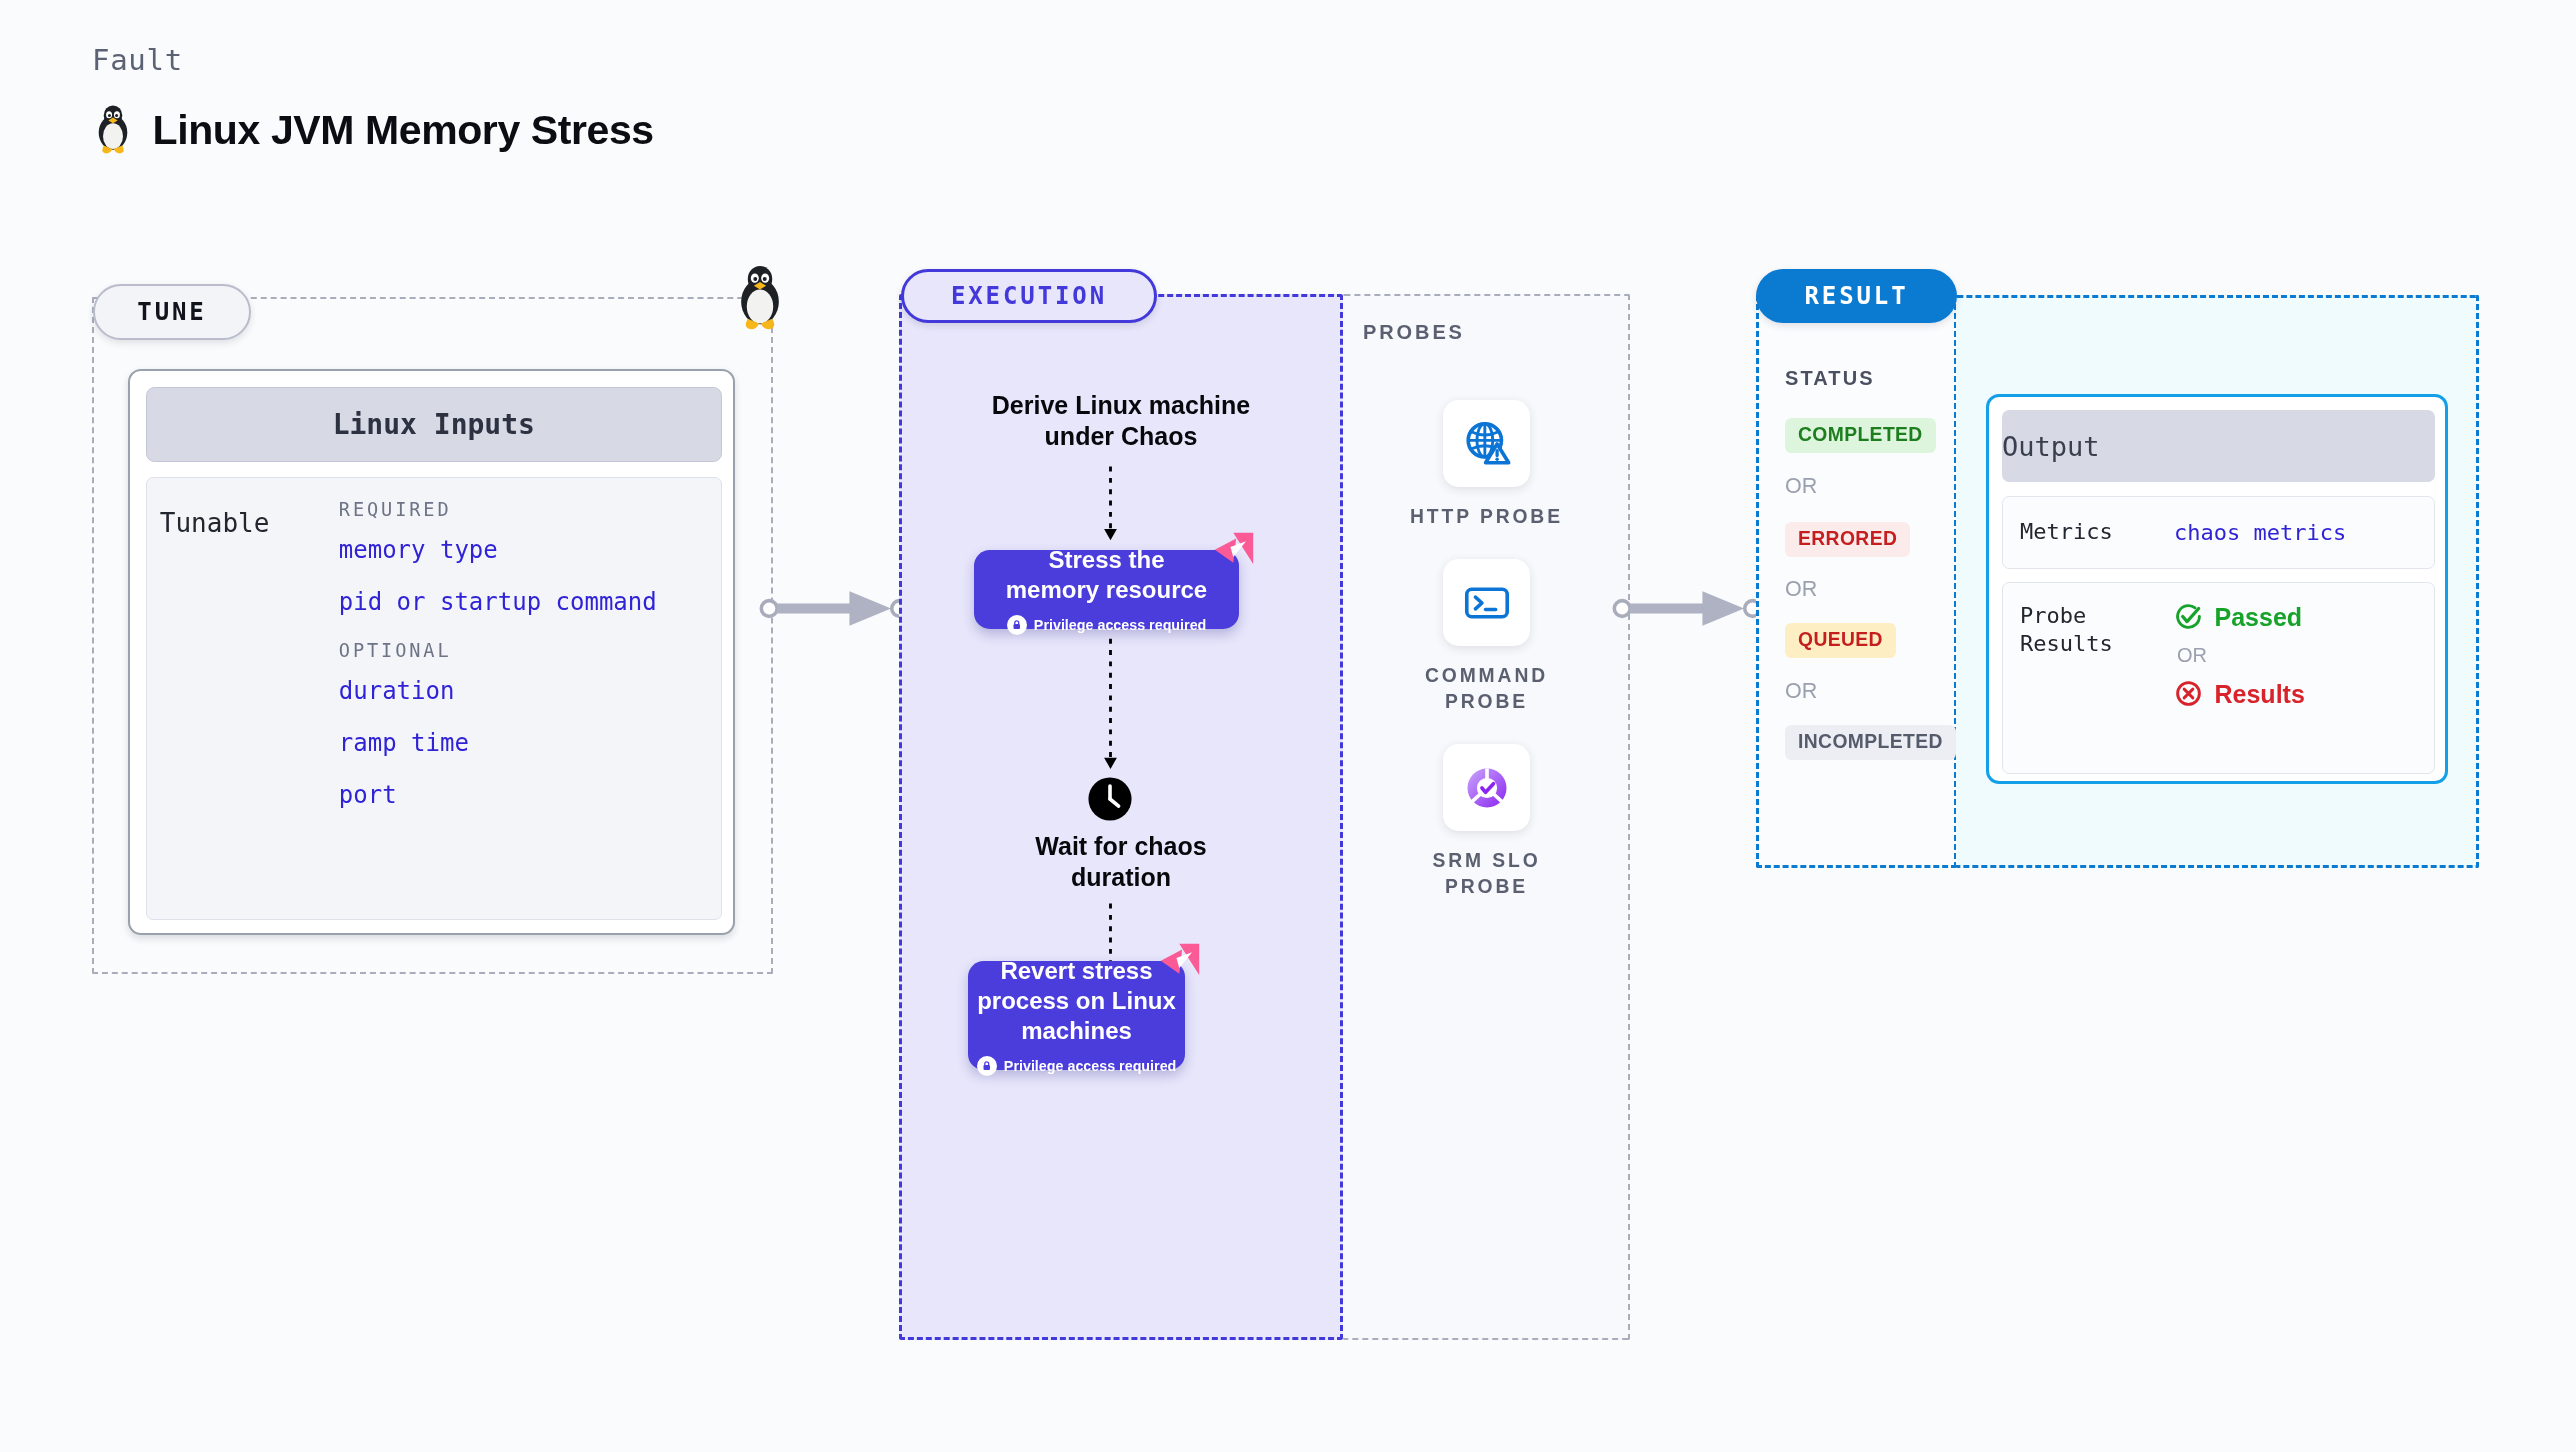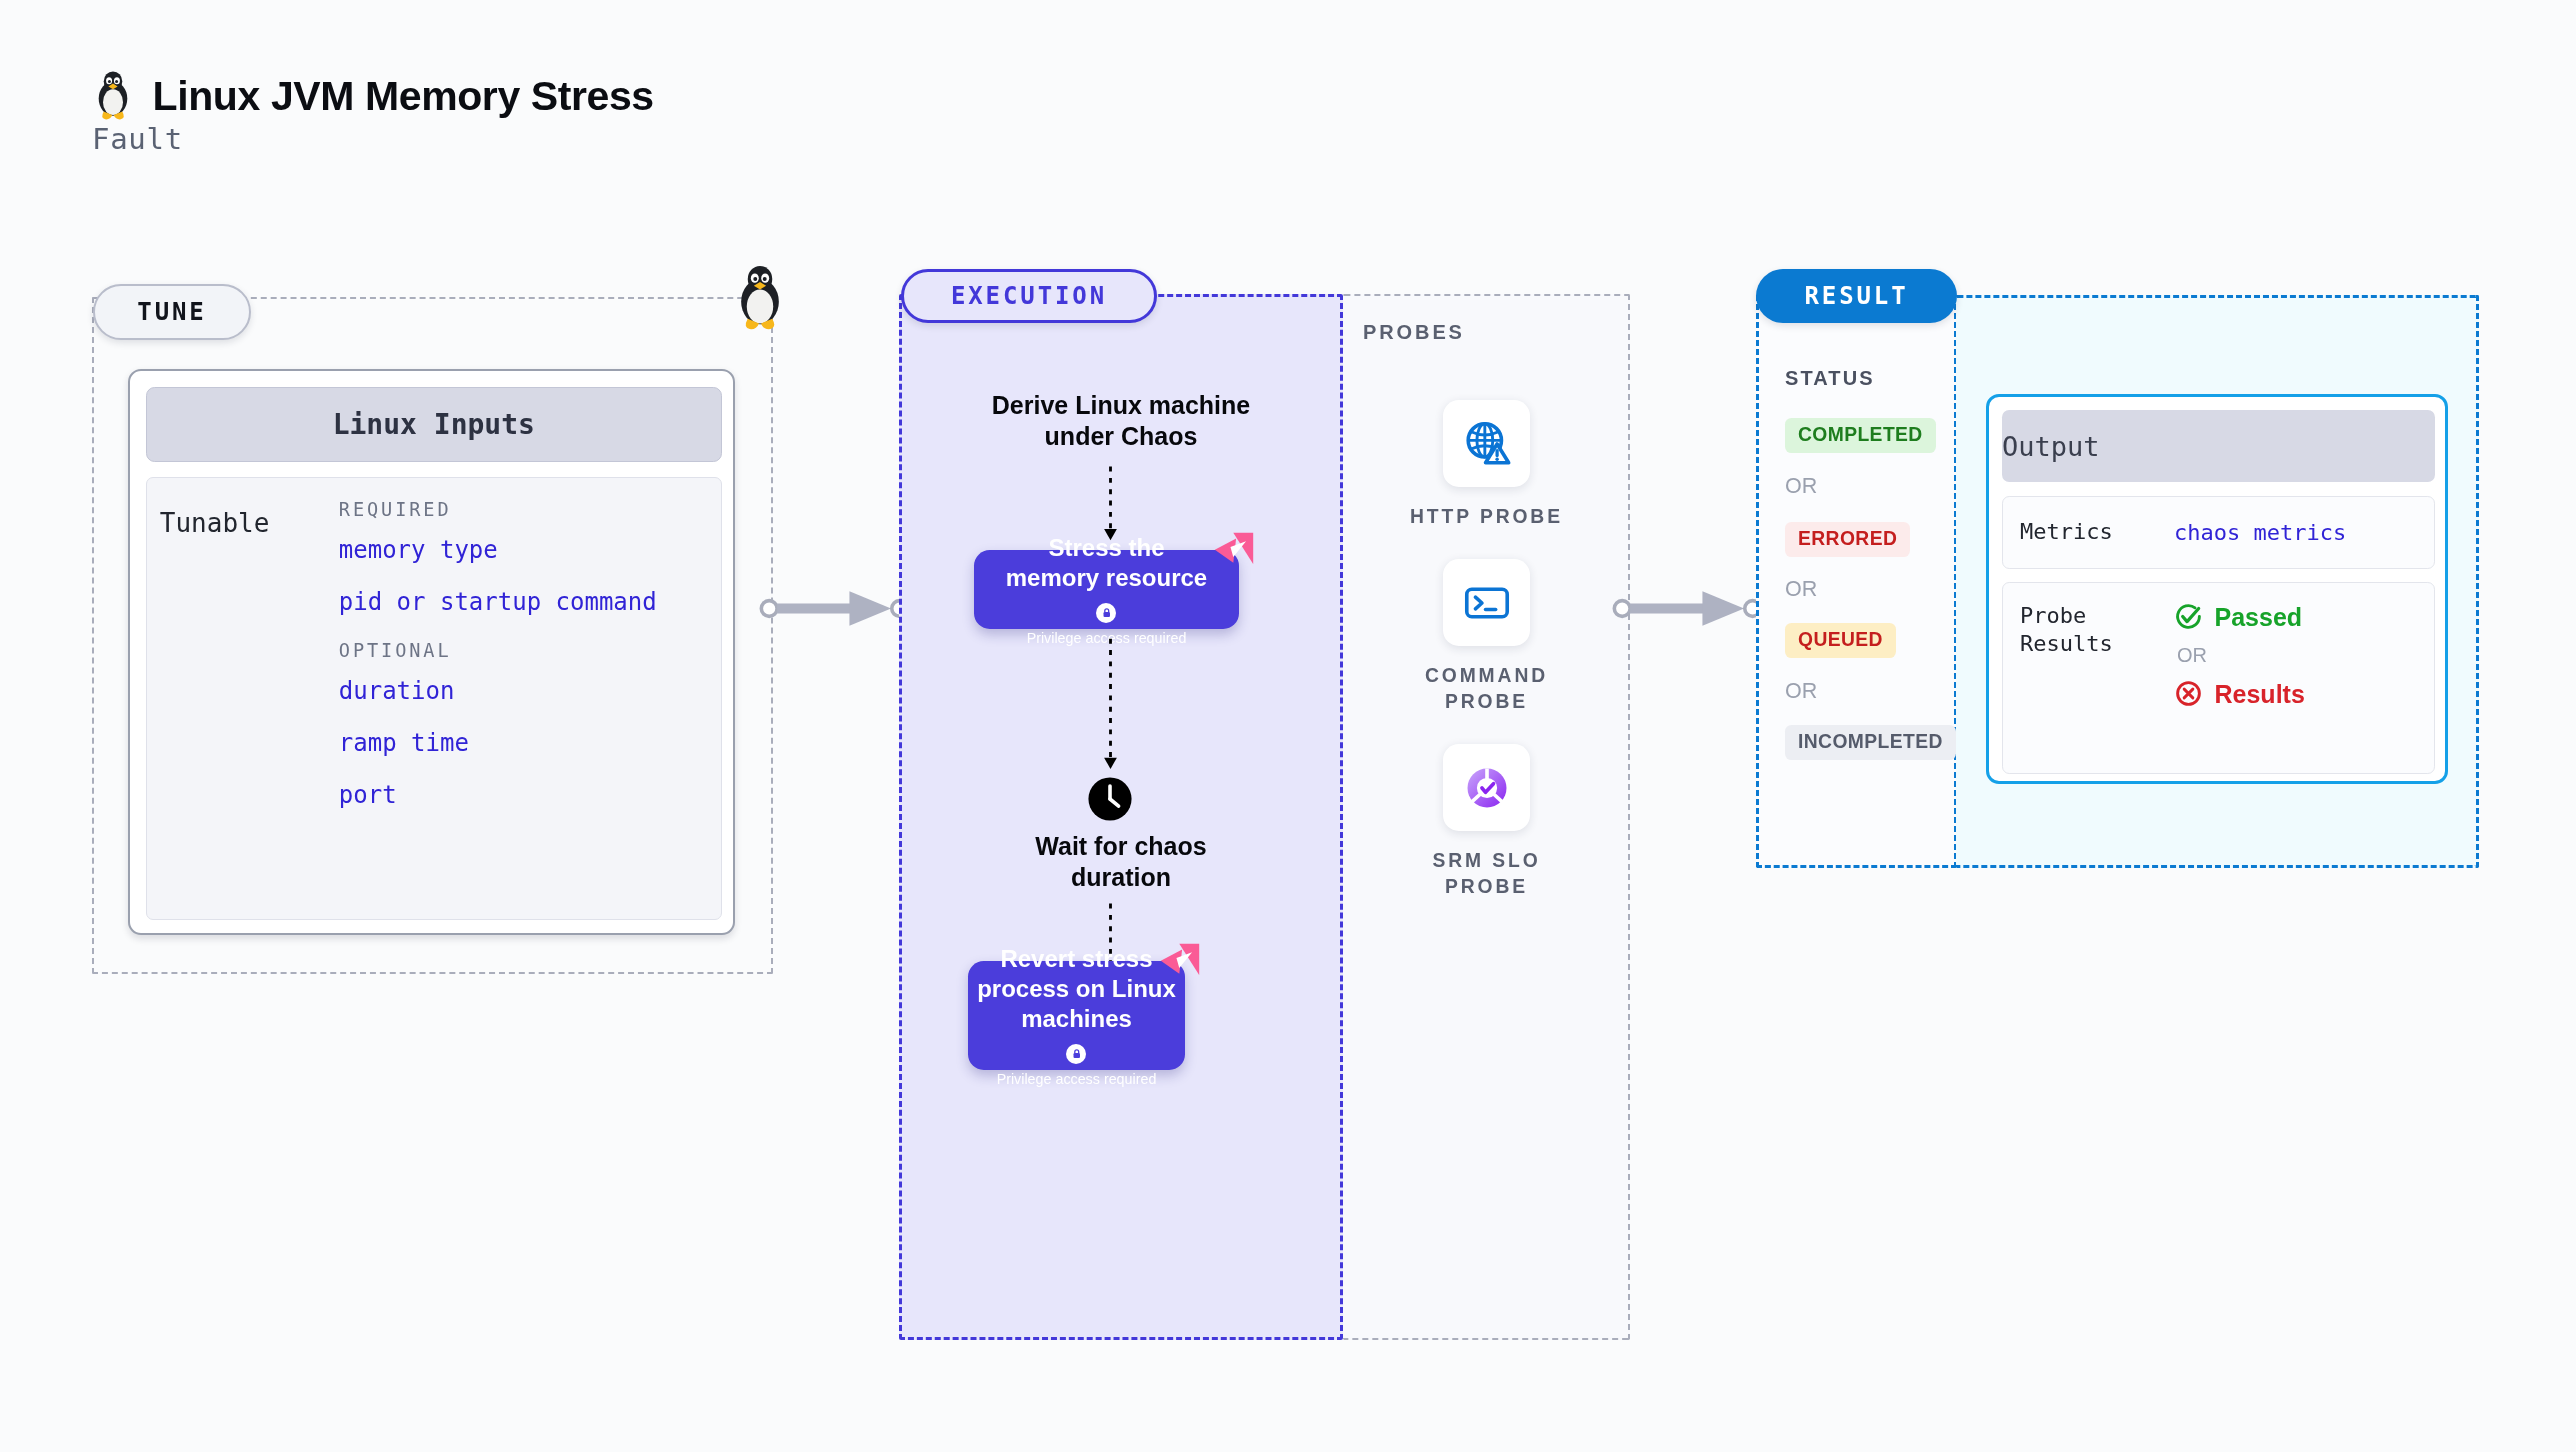--- a/index.html
+++ b/index.html
@@ -93,21 +93,21 @@
   }
   .flow-node{
     position:absolute;background:#4b3ddb;border-radius:15.8px;
     box-shadow:0 5.7px 11.5px rgba(45,40,130,.25);
     display:flex;flex-direction:column;align-items:center;justify-content:center;
     color:#fff;text-align:center;box-sizing:border-box;
   }
   .flow-node .node-title{font-size:24px;font-weight:bold;line-height:1.25;}
   .privilege{
     display:flex;align-items:center;gap:7.2px;margin-top:10px;
-    font-size:14.3px;font-weight:normal;color:#ffffff;flex-direction:column;
+    font-size:14.3px;font-weight:bold;color:#ffffff;
   }
   .lock-badge{
     width:20px;height:20px;border-radius:50%;background:#fff;
     display:flex;align-items:center;justify-content:center;flex:0 0 20px;
   }
   .chaos-badge{position:absolute;right:-17px;top:-18.6px;width:44px;height:42px;}
   .dash-arrow{position:absolute;}
 
   
   #probes-panel{
@@ -181,38 +181,38 @@
   .res-pass{font-size:25px;font-weight:bold;color:#17a32a;}
   .res-fail{font-size:25px;font-weight:bold;color:#d8232a;}
   .res-or{font-size:20px;color:#9aa0ae;margin:11.5px 0 11.5px 2.9px;}
 
   .connector{position:absolute;}
 </style>
 </head>
 <body>
 
 <div id="header">
+  <div id="fault-label">Fault</div>
   <div id="title-row">
     <span>
       <svg width="42" height="50" viewBox="0 0 58 70">
         <ellipse cx="29" cy="40" rx="20" ry="24" fill="#1d2025"></ellipse>
         <ellipse cx="29" cy="16" rx="13" ry="14" fill="#1d2025"></ellipse>
         <ellipse cx="29" cy="45" rx="14" ry="18" fill="#f2f2f0"></ellipse>
         <ellipse cx="23.5" cy="15" rx="4.2" ry="5" fill="#fff"></ellipse>
         <ellipse cx="34.5" cy="15" rx="4.2" ry="5" fill="#fff"></ellipse>
         <circle cx="24" cy="16" r="2.1" fill="#1d2025"></circle>
         <circle cx="34" cy="16" r="2.1" fill="#1d2025"></circle>
         <path d="M29 19 l-6.5 4 6.5 4 6.5-4z" fill="#f7b71b"></path>
         <path d="M16 58 q-5 9 2 11 q7 1 10-6z" fill="#f7b71b"></path>
         <path d="M42 58 q5 9 -2 11 q-7 1 -10-6z" fill="#f7b71b"></path>
       </svg>
     </span>
     <span id="title-text">Linux JVM Memory Stress</span>
   </div>
-  <div id="fault-label">Fault</div>
 </div>
 
 <div id="tune-panel" class="panel"></div>
 <div id="tune-pill" class="pill">TUNE</div>
 
 <div id="tux-border">
   <svg width="56" height="66" viewBox="0 0 58 70">
     <ellipse cx="29" cy="40" rx="20" ry="24" fill="#1d2025"></ellipse>
     <ellipse cx="29" cy="16" rx="13" ry="14" fill="#1d2025"></ellipse>
     <ellipse cx="29" cy="45" rx="14" ry="18" fill="#f2f2f0"></ellipse>

